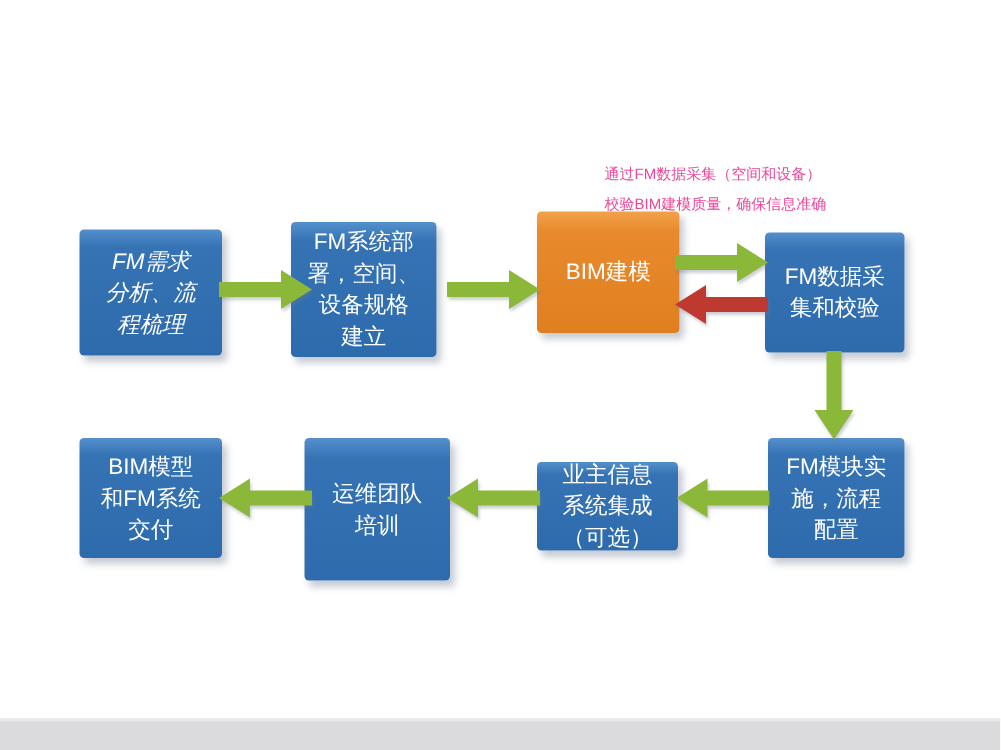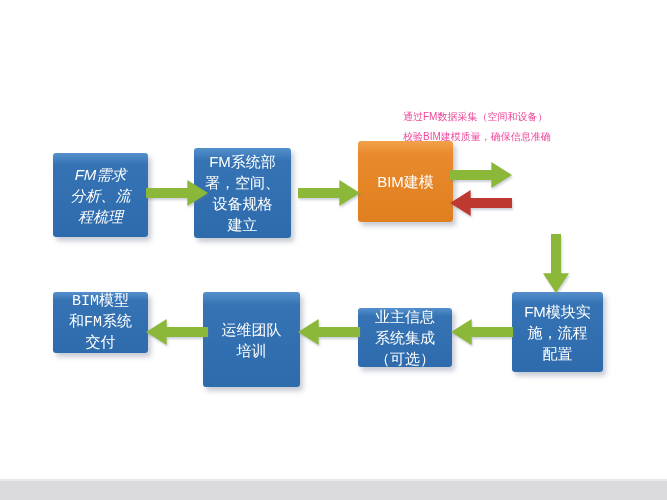--- a/index.html
+++ b/index.html
@@ -85,30 +85,32 @@
 校验BIM建模质量，确保信息准确</div>
 
   <div class="box blue" style="left:53px;  top:153px; width:95px; height:84px;font-style:italic;">FM需求
 分析、流
 程梳理</div>
   <div class="box blue" style="left:194px; top:148px; width:97px; height:90px;">FM系统部
 署，空间、
 设备规格
 建立</div>
   <div class="box orange" style="left:358px; top:141px; width:95px; height:81px;">BIM建模</div>
+  <div class="box blue" style="left:510px; top:155px; width:93px; height:80px;">FM数据采
+集和校验</div>
 
   <div class="box blue" style="left:512px; top:292px; width:91px; height:80px;">FM模块实
 施，流程
 配置</div>
   <div class="box blue" style="left:358px; top:292px; width:94px; height:59px;margin-top:16px;">业主信息
 系统集成
 （可选）</div>
   <div class="box blue" style="left:203px; top:292px; width:97px; height:95px;">运维团队
 培训</div>
-  <div class="box blue" style="left:53px;  top:292px; width:95px; height:61px;font-family:Liberation Mono, monospace;">BIM模型
+  <div class="box blue" style="left:53px;  top:292px; width:95px; height:80px;">BIM模型
 和FM系统
 交付</div>
 
   <div class="arrow" style="left:146px; top:178px; width:62px; height:30px;">
     <svg viewBox="0 0 60 30" preserveAspectRatio="none">
       <polygon points="0,10 40,10 40,2 60,15 40,28 40,20 0,20" fill="#8BB838"></polygon>
     </svg>
   </div>
 
   <div class="arrow" style="left:298px; top:178px; width:62px; height:30px;">

